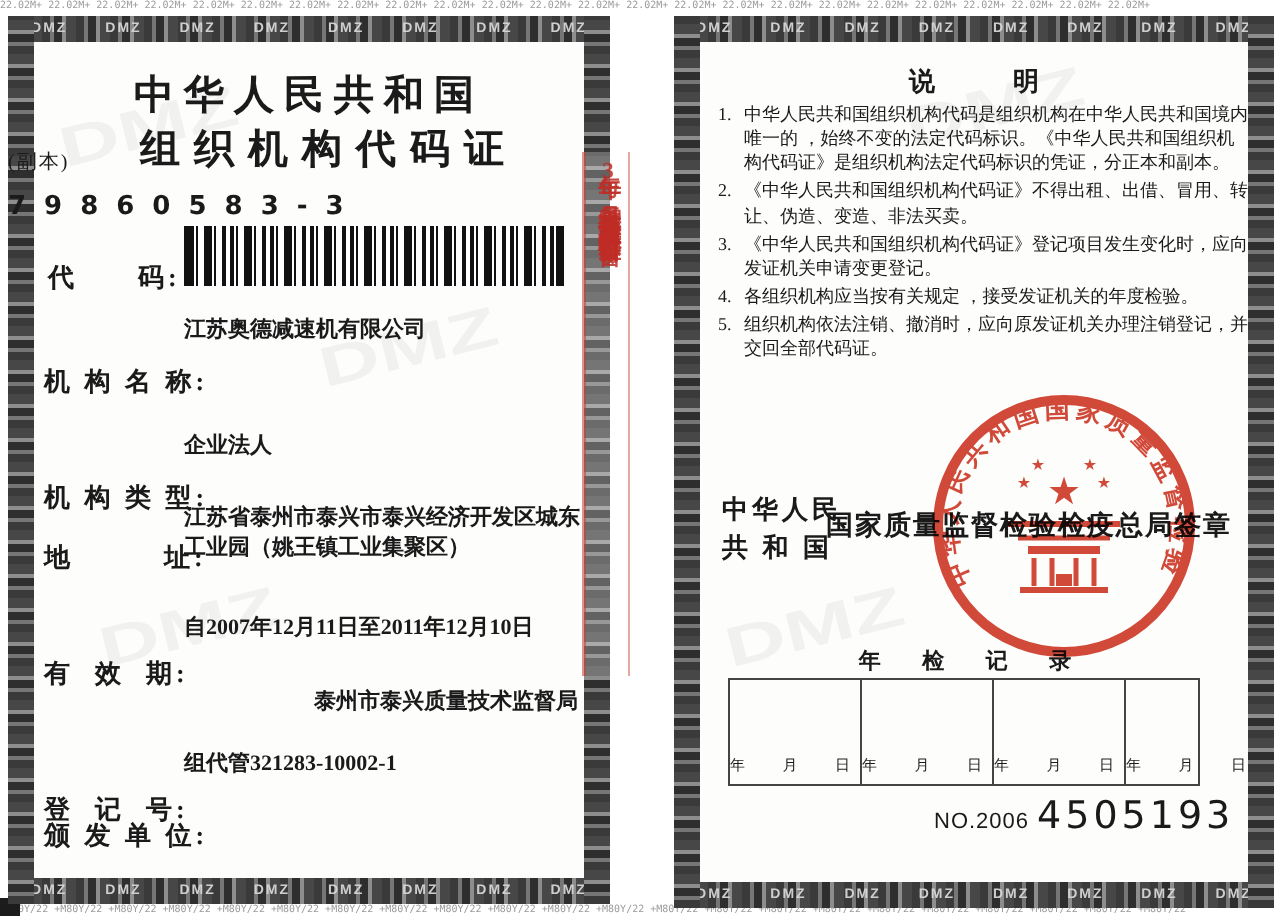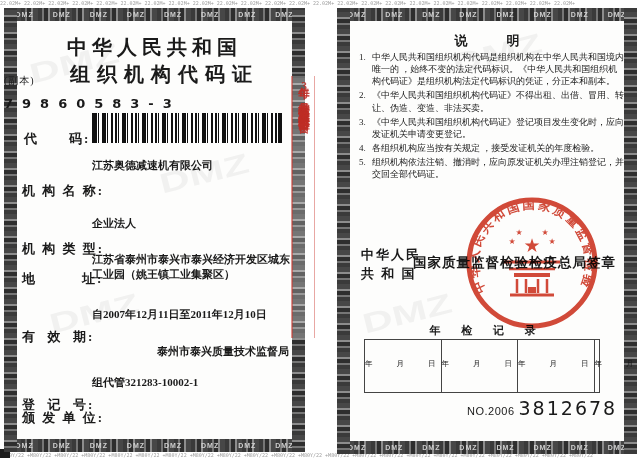--- a/index.html
+++ b/index.html
@@ -69,21 +69,21 @@
   .notes{position:absolute;top:43px;left:22px;right:12px;margin:0;padding:0;list-style:none;}
   .notes li{display:flex;font-size:9px;line-height:1.35;margin-bottom:2px;}
   .notes .num{width:13px;flex:none;}
   .notes .txt{flex:1;}
   .issuer{position:absolute;left:24px;top:237px;font-size:13px;font-weight:bold;line-height:19px;letter-spacing:2px;white-space:pre;}
   .signature{position:absolute;left:76px;top:246px;width:224px;font-size:13.5px;font-weight:bold;letter-spacing:1px;z-index:1;}
   .seal{position:absolute;left:126px;top:186px;width:138px;height:138px;z-index:2;mix-blend-mode:multiply;opacity:.92;}
   .seal-text{font-size:12.5px;font-weight:bold;letter-spacing:2.5px;fill:#cf3a28;}
   .annual-heading{position:absolute;top:315px;left:0;right:0;text-align:center;font-size:11px;font-weight:600;letter-spacing:9px;}
   .annual-table{position:absolute;left:27px;top:331px;width:234px;height:52px;display:flex;border:1px solid #444;}
-  .annual-cell{flex:1;border-right:1px solid #444;display:flex;align-items:center;justify-content:center;font-family:Liberation Mono, monospace;}
+  .annual-cell{flex:1;border-right:1px solid #444;display:flex;align-items:flex-end;justify-content:center;}
   .annual-cell:last-child{border-right:none;}
   .annual-cell .ymd{font-size:7.5px;letter-spacing:5px;margin-bottom:4px;white-space:pre;}
   .serial{position:absolute;top:389px;left:130px;right:28px;text-align:right;white-space:nowrap;}
   .serial .prefix{font-family:"Liberation Sans",sans-serif;font-size:11px;letter-spacing:.5px;}
   .serial .number{font-family:"DejaVu Sans",sans-serif;font-size:19px;letter-spacing:2px;}
 </style>
 </head>
 <body>
 
 <div class="edge-noise top">22.02M+ 22.02M+ 22.02M+ 22.02M+ 22.02M+ 22.02M+ 22.02M+ 22.02M+ 22.02M+ 22.02M+ 22.02M+ 22.02M+ 22.02M+ 22.02M+ 22.02M+ 22.02M+ 22.02M+ 22.02M+ 22.02M+ 22.02M+ 22.02M+ 22.02M+ 22.02M+ 22.02M+</div>
@@ -212,15 +212,15 @@
     <div class="annual-cell">
       <span class="ymd">年  月  日</span>
     </div>
     <div class="annual-cell">
       <span class="ymd">年  月  日</span>
     </div>
   </div>
 
   <div class="serial">
     <span class="prefix">NO.2006</span>
-    <span class="number">3812678</span>
+    <span class="number">4505193</span>
   </div>
 </div>
 
 </body></html>

